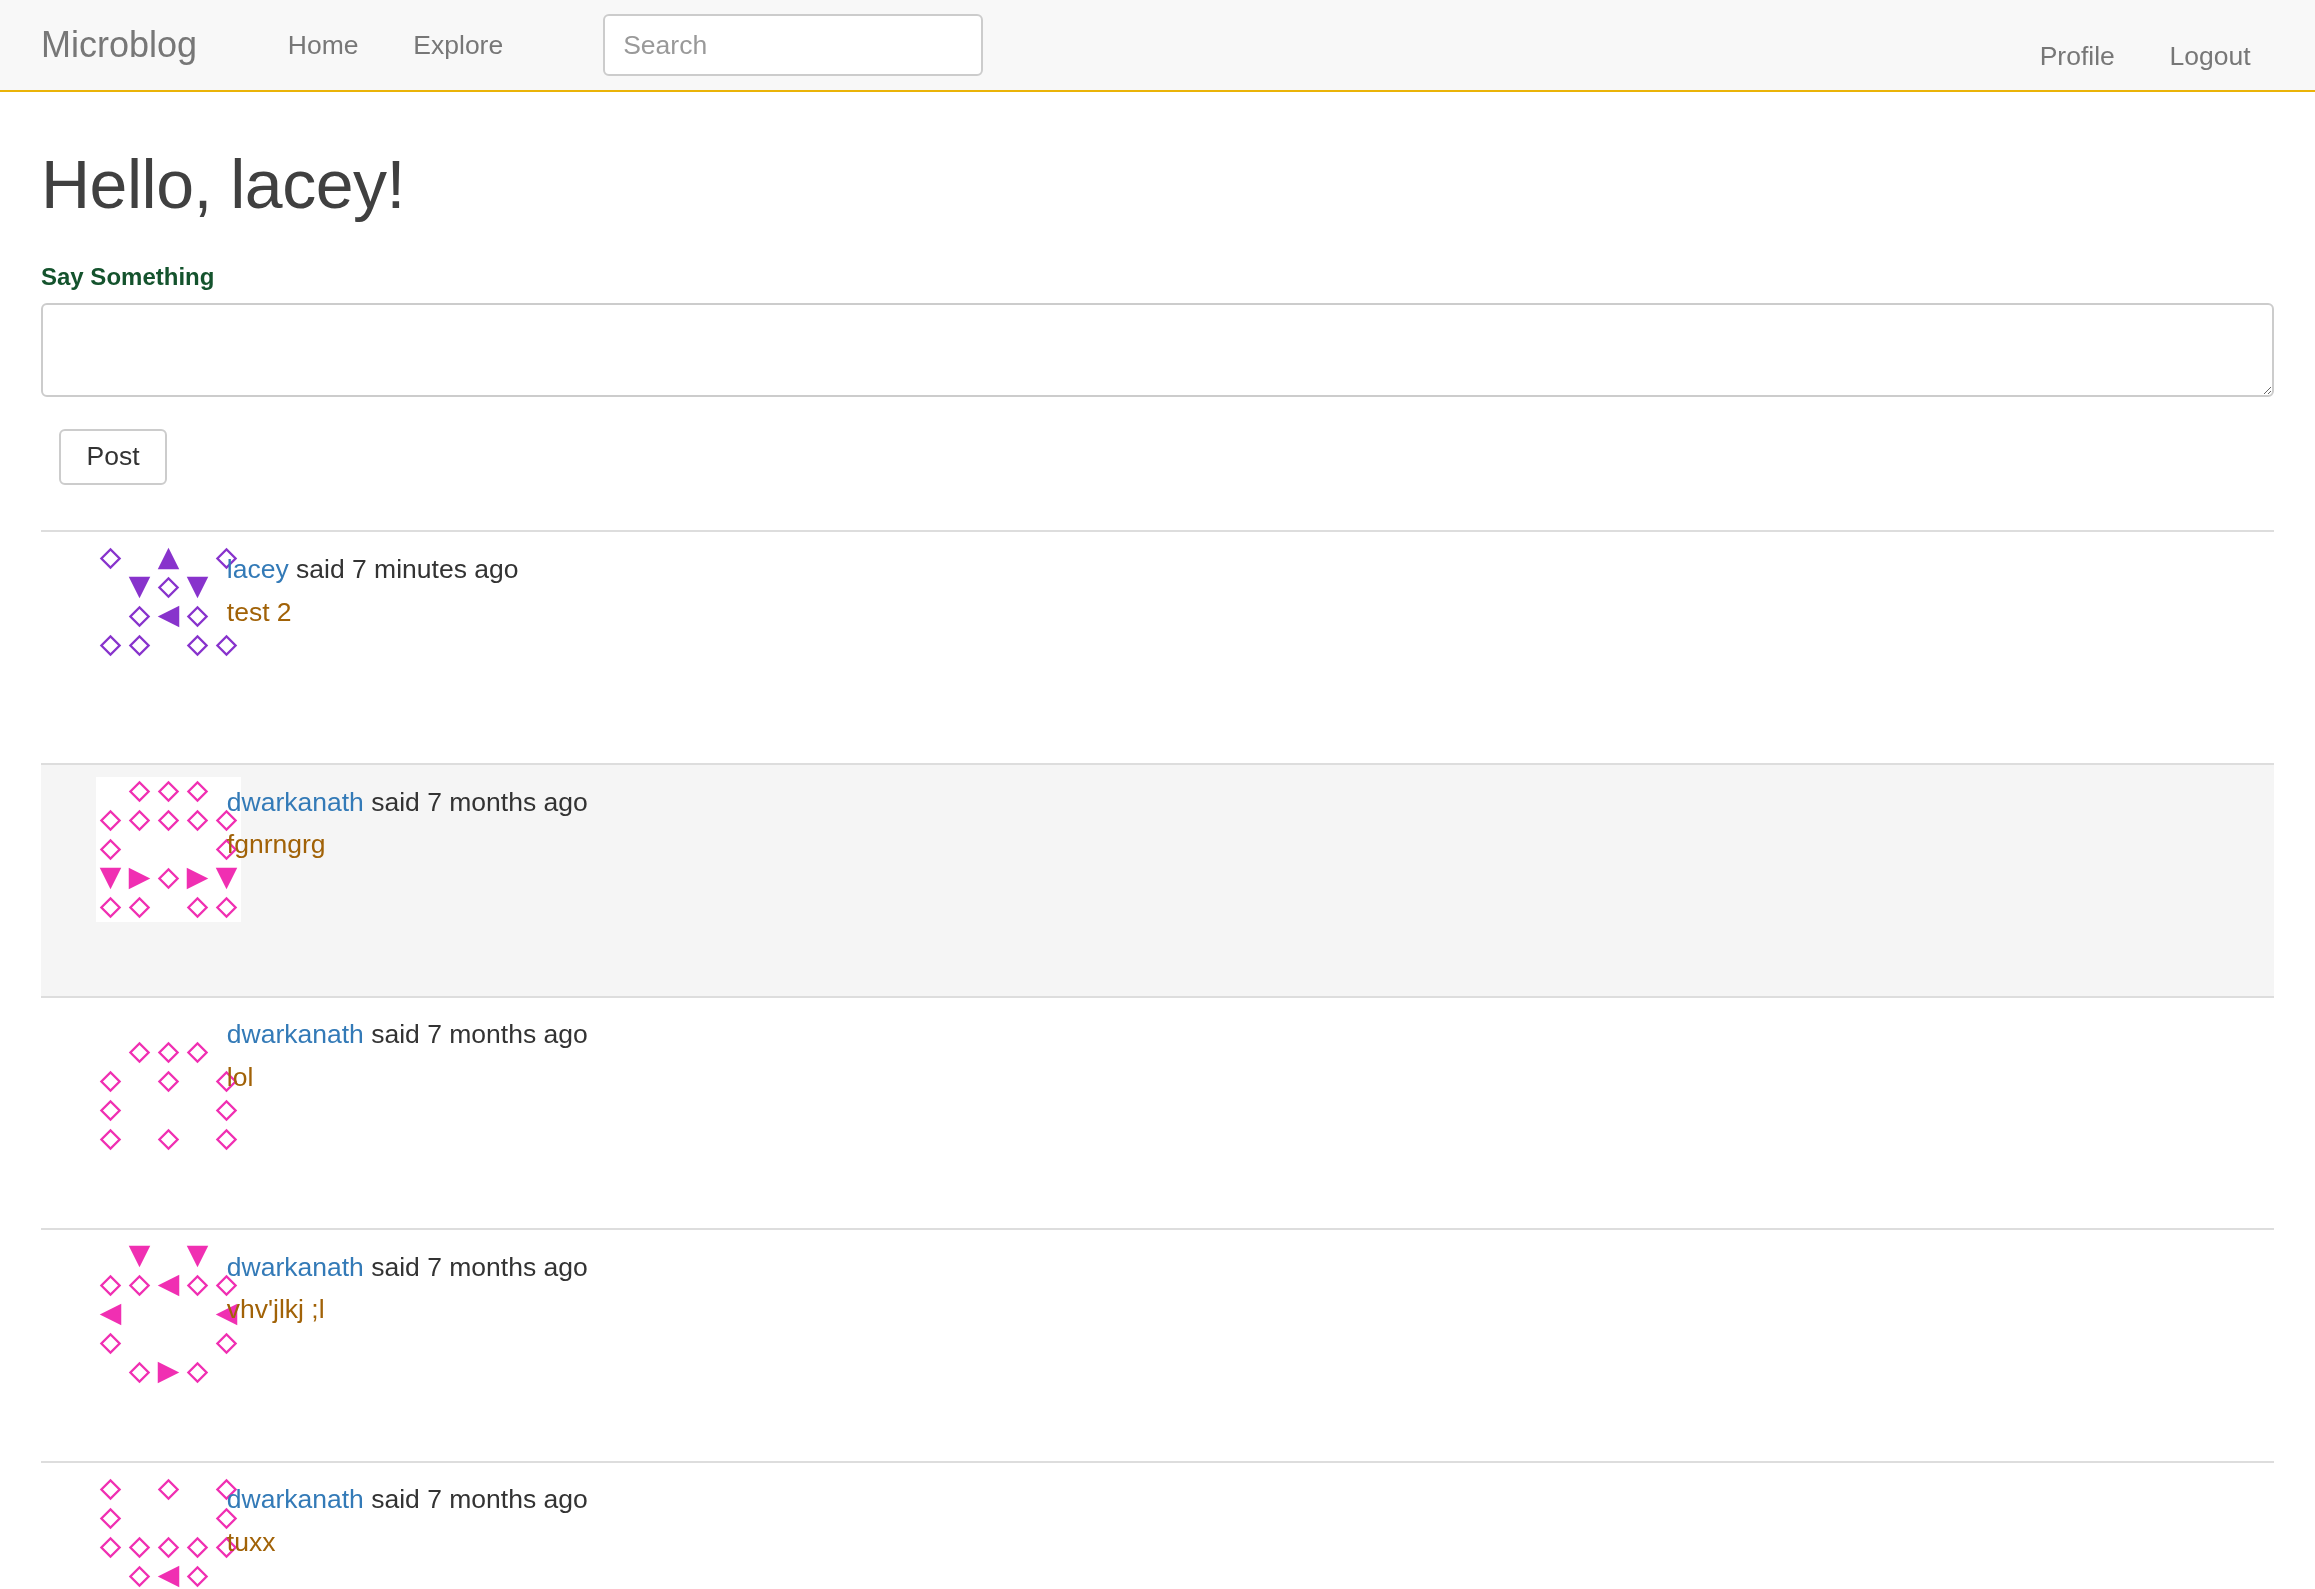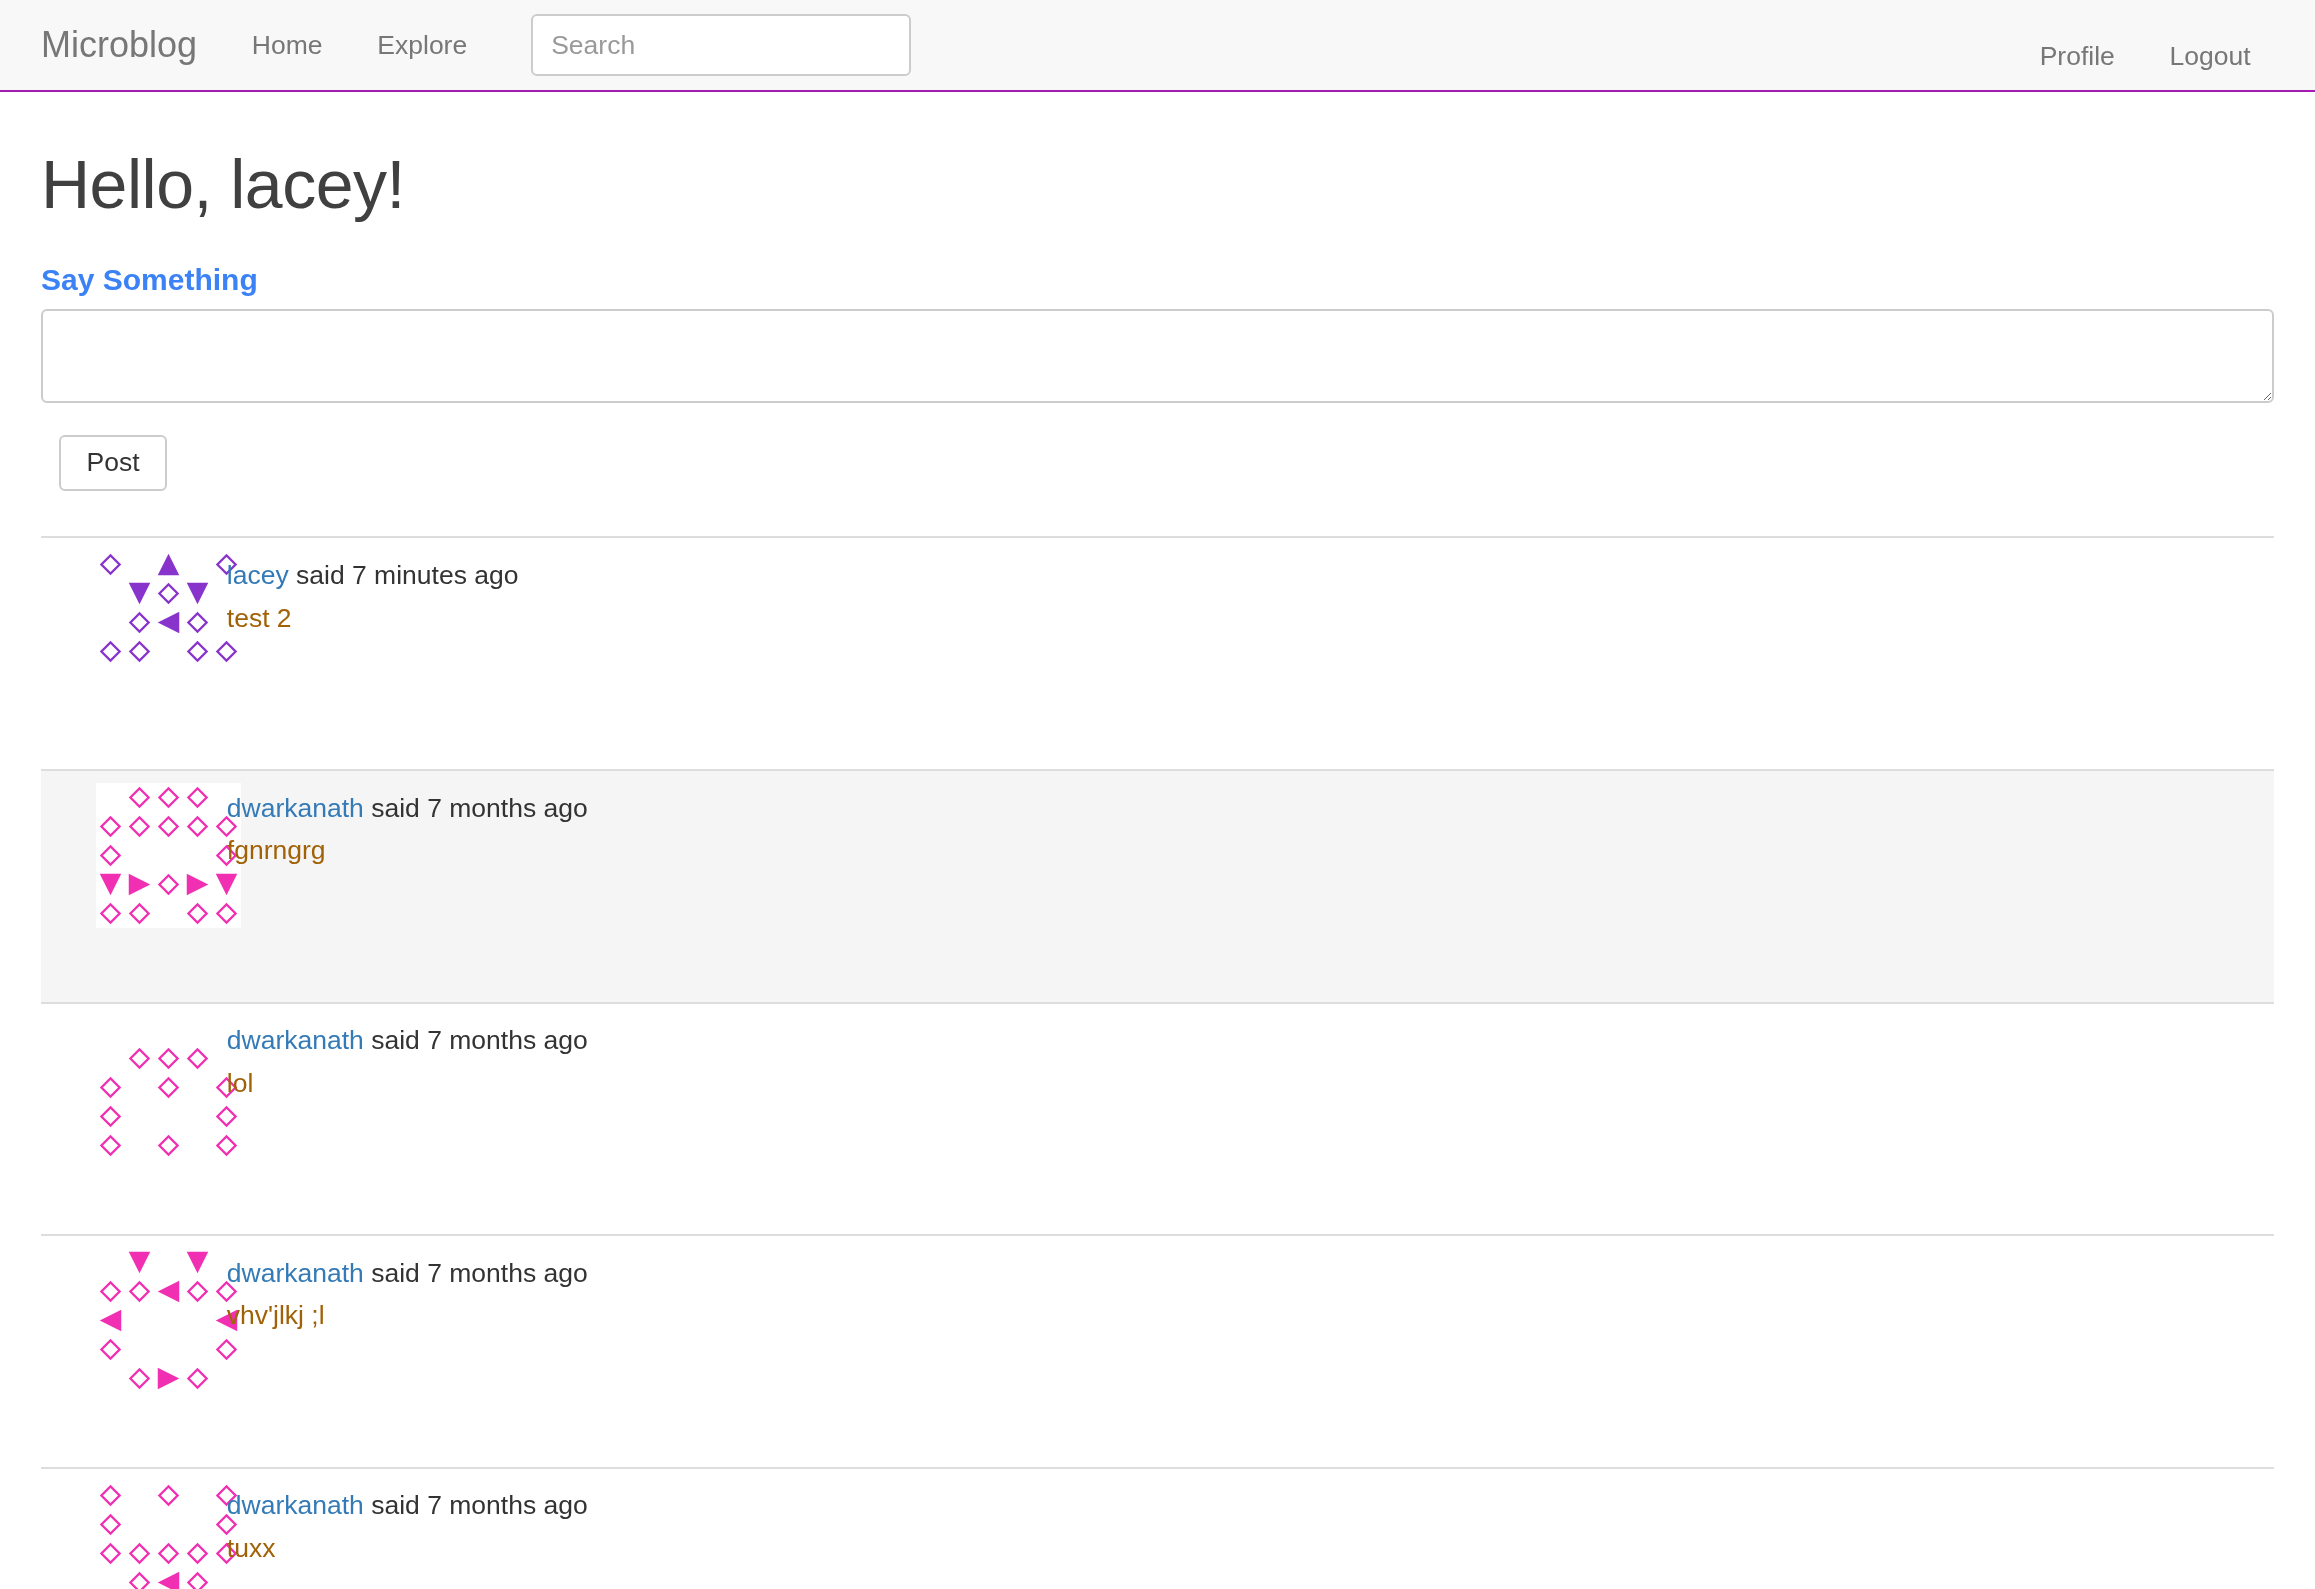--- a/index.html
+++ b/index.html
@@ -11,25 +11,26 @@
     font-family: "Liberation Sans", sans-serif;
     color: #333333;
     -webkit-font-smoothing: antialiased;
   }
   body { width: 2315px; height: 1590px; overflow: hidden; position: relative; }
 
   
   .navbar {
     height: 92px;
     background: #f8f8f8;
-    border-bottom: 2px solid #a21caf;
+    border-bottom: 2px solid #eab308;
     display: flex;
     align-items: center;
     padding: 0 0 0 41px;
     position: relative;
+    gap: 36px;
   }
   .navbar-brand {
     font-size: 36px;
     color: #777777;
     text-decoration: none;
     line-height: 1;
     padding-right: 9.8px;
     white-space: nowrap;
   }
   .nav-links {
@@ -78,23 +79,23 @@
     font-size: 68px;
     font-weight: normal;
     color: #404040;
     margin: 55px 0 0 0;
     line-height: 1.1;
     letter-spacing: -0.5px;
   }
 
   .form-label {
     display: block;
-    font-size: 30px;
+    font-size: 24px;
     font-weight: bold;
-    color: #3b82f6;
+    color: #14532d;
     margin: 41px 0 11.8px 0;
   }
   .post-textarea {
     display: block;
     width: 100%;
     height: 94px;
     border: 2px solid #cccccc;
     border-radius: 5.9px;
     background: #ffffff;
     font-family: "Liberation Sans", sans-serif;

